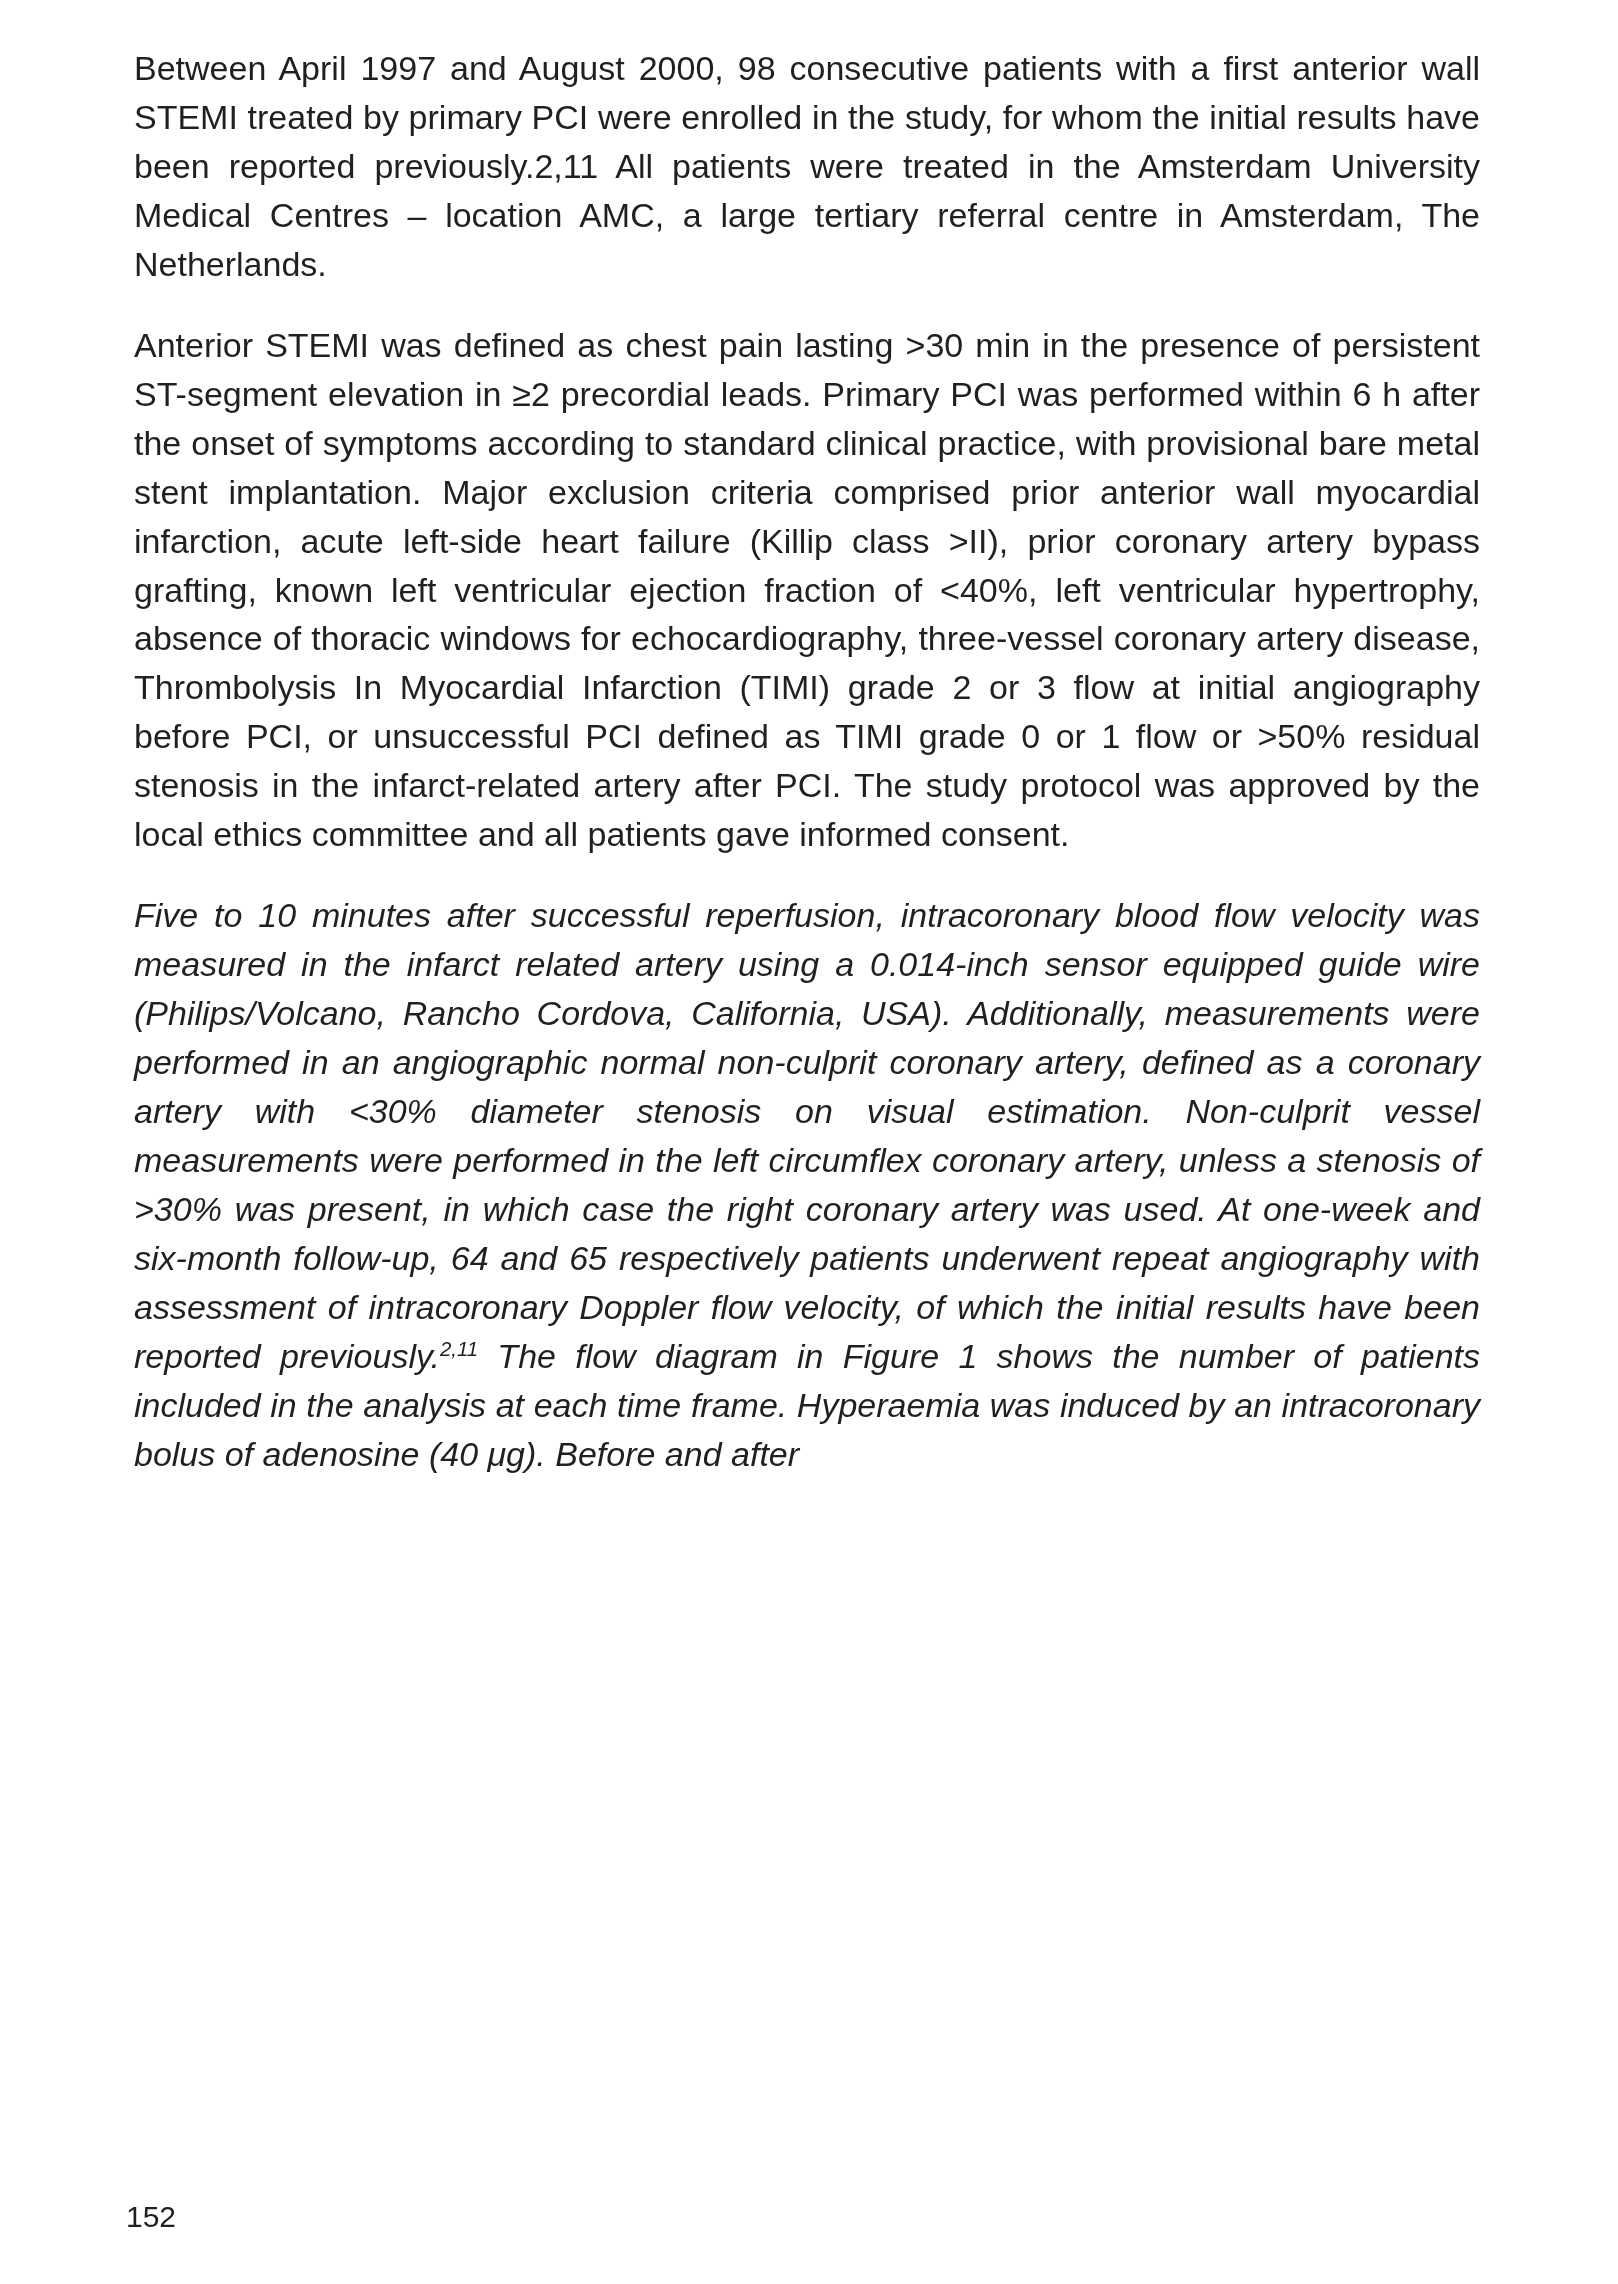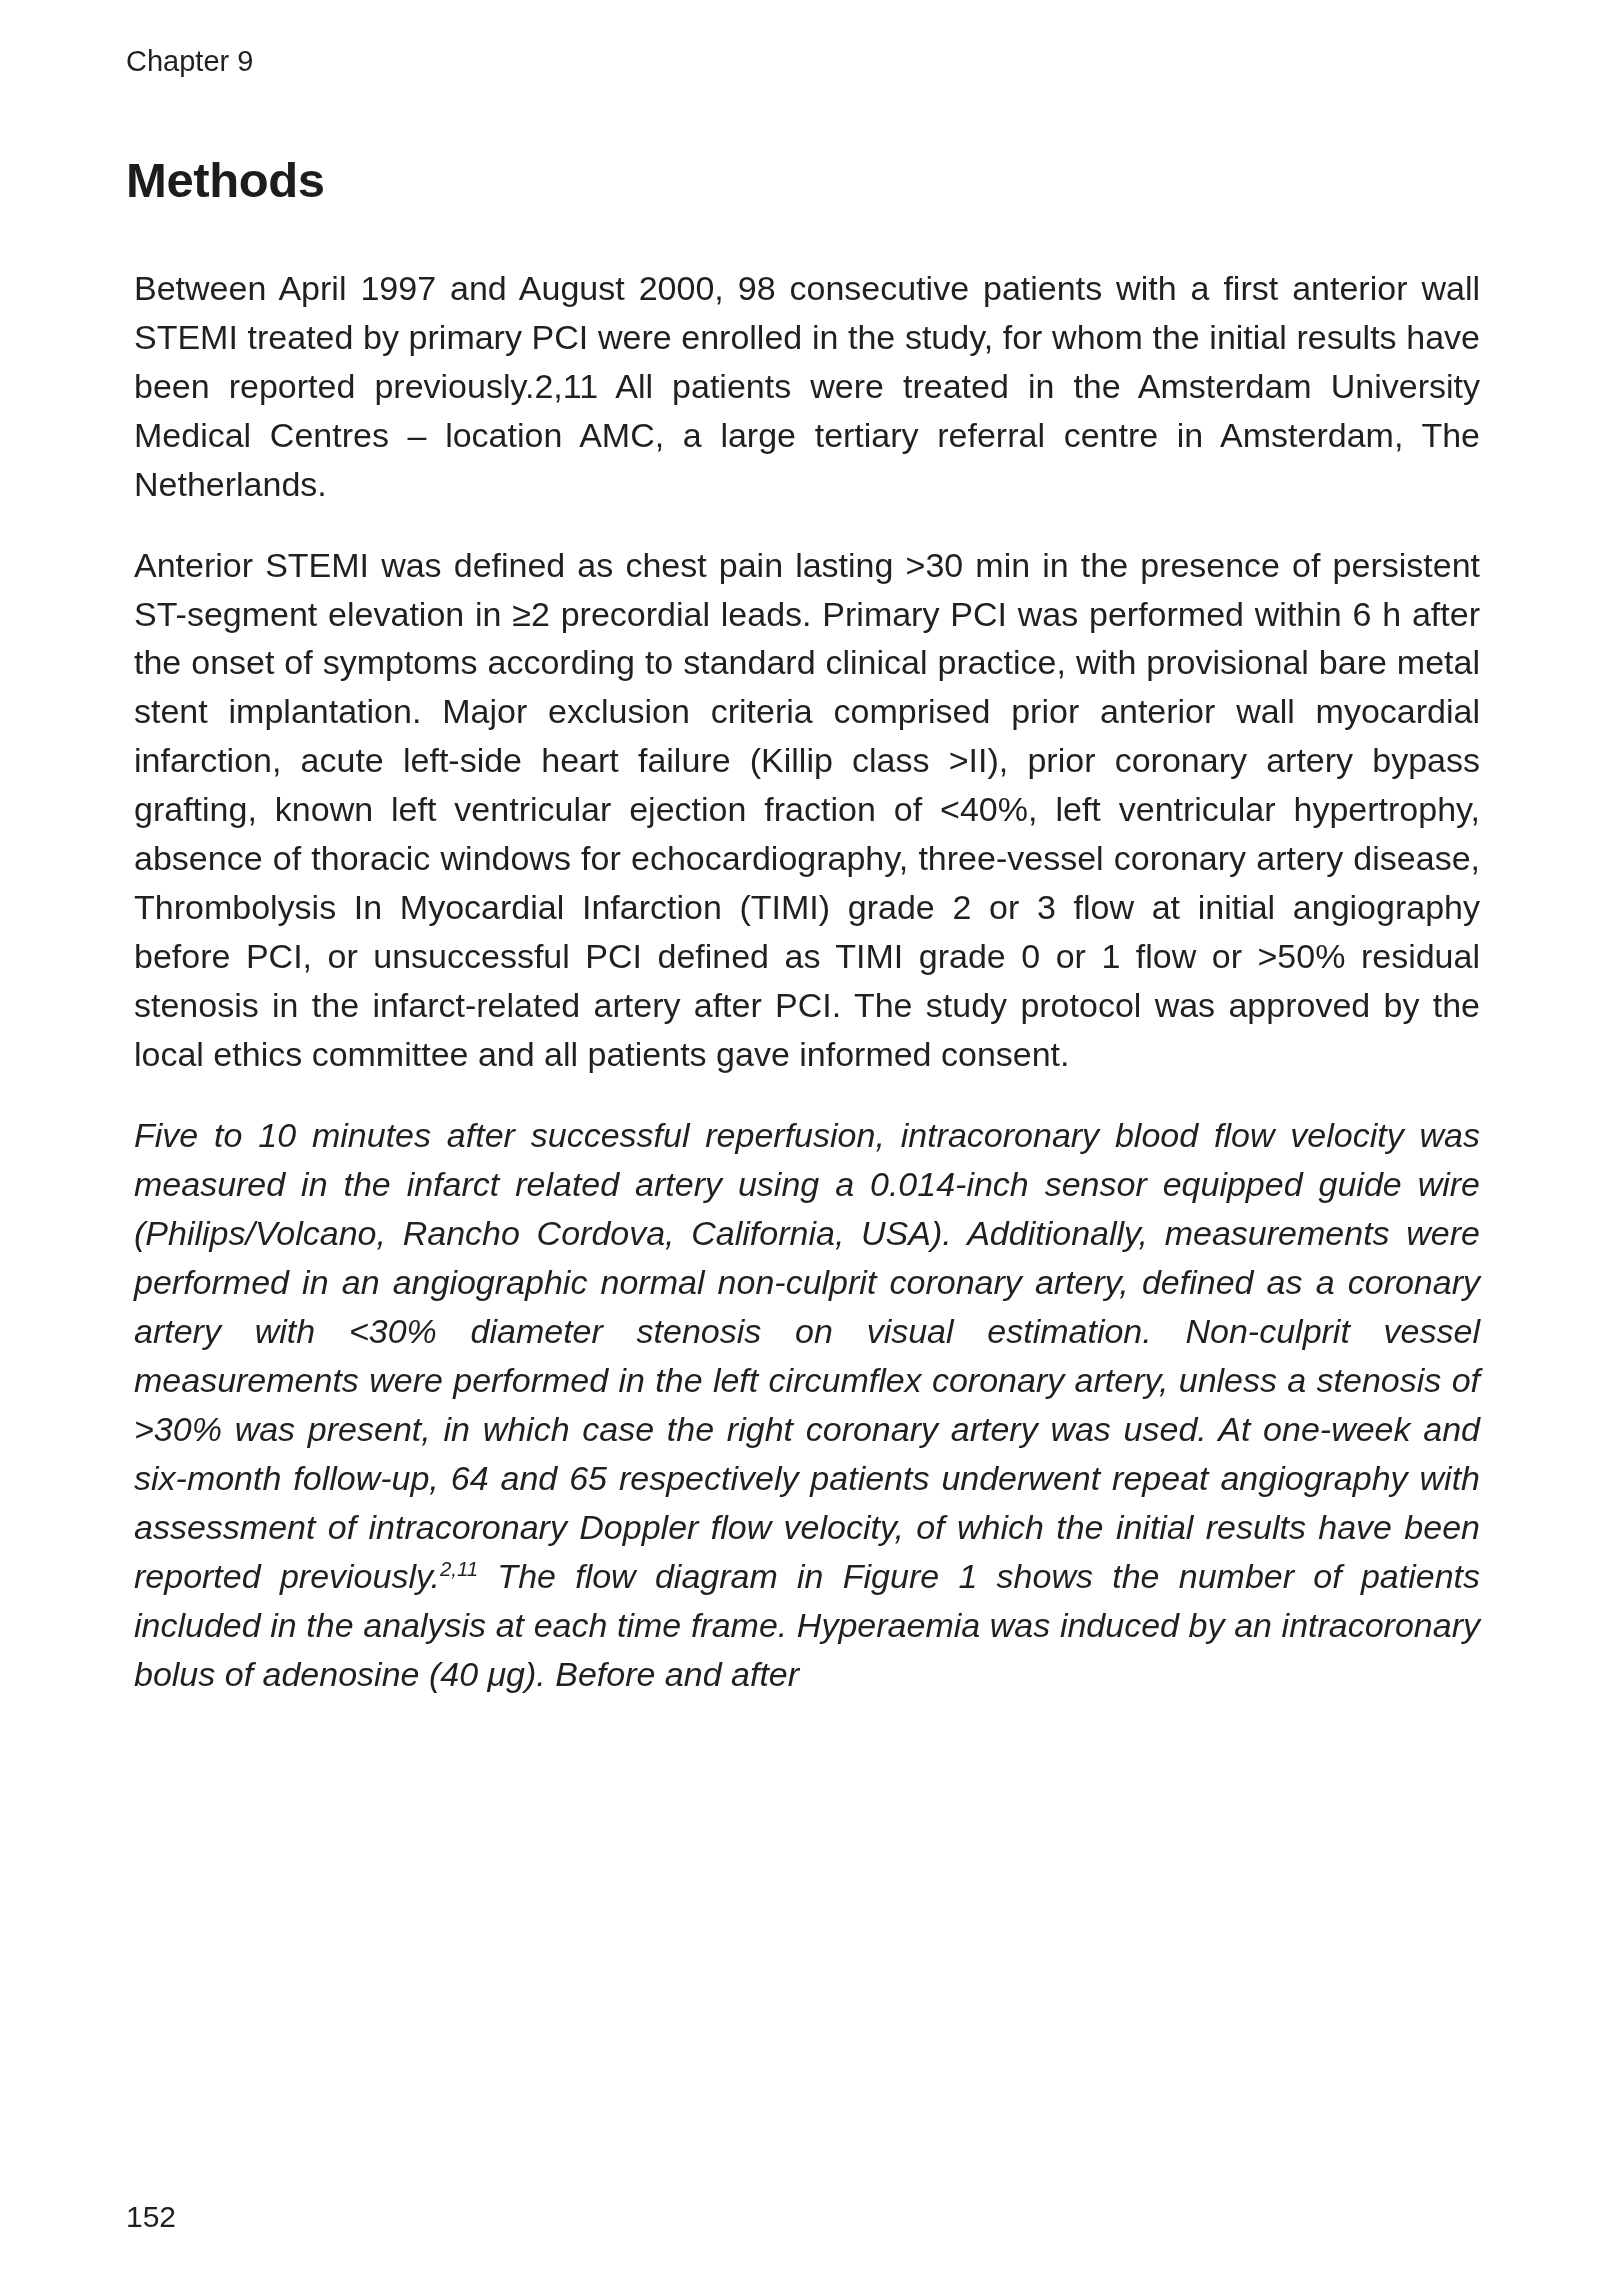--- a/index.html
+++ b/index.html
@@ -65,23 +65,21 @@
     font-size: 30px;
     color: #231f20;
   }
 </style>
 </head>
 <body>
 
 <div class="page">
   <div class="content">
 
-    <div class="chapter-label">Chapter 9</div>
 
-    <h1 class="page-title">Methods</h1>
 
     <p class="body-text">Between April 1997 and August 2000, 98 consecutive patients with a first anterior wall STEMI treated by primary PCI were enrolled in the study, for whom the initial results have been reported previously.2,11 All patients were treated in the Amsterdam University Medical Centres – location AMC, a large tertiary referral centre in Amsterdam, The Netherlands.</p>
 
     <p class="body-text">Anterior STEMI was defined as chest pain lasting &gt;30 min in the presence of persistent ST-segment elevation in ≥2 precordial leads. Primary PCI was performed within 6 h after the onset of symptoms according to standard clinical practice, with provisional bare metal stent implantation. Major exclusion criteria comprised prior anterior wall myocardial infarction, acute left-side heart failure (Killip class &gt;II), prior coronary artery bypass grafting, known left ventricular ejection fraction of &lt;40%, left ventricular hypertrophy, absence of thoracic windows for echocardiography, three-vessel coronary artery disease, Thrombolysis In Myocardial Infarction (TIMI) grade 2 or 3 flow at initial angiography before PCI, or unsuccessful PCI defined as TIMI grade 0 or 1 flow or &gt;50% residual stenosis in the infarct-related artery after PCI. The study protocol was approved by the local ethics committee and all patients gave informed consent.</p>
 
 
     <p class="body-text after-subheading"><span>Five to 10 minutes after successful reperfusion, intracoronary blood flow velocity was measured in the infarct related artery using a 0.014-inch sensor equipped guide wire (Philips/Volcano, Rancho Cordova, California, USA). Additionally, measurements were performed in an angiographic normal non-culprit coronary artery, defined as a coronary artery with &lt;30% diameter stenosis on visual estimation. Non-culprit vessel measurements were performed in the left circumflex coronary artery, unless a stenosis of &gt;30% was present, in which case the right coronary artery was used. At one-week and six-month follow-up, 64 and 65 respectively patients underwent repeat angiography with assessment of intracoronary Doppler flow velocity, of which the initial results have been reported previously.</span><sup class="citation">2,11</sup><span> The flow diagram in Figure 1 shows the number of patients included in the analysis at each time frame. Hyperaemia was induced by an intracoronary bolus of adenosine (40 μg). Before and after</span></p>
 
   </div>
 

